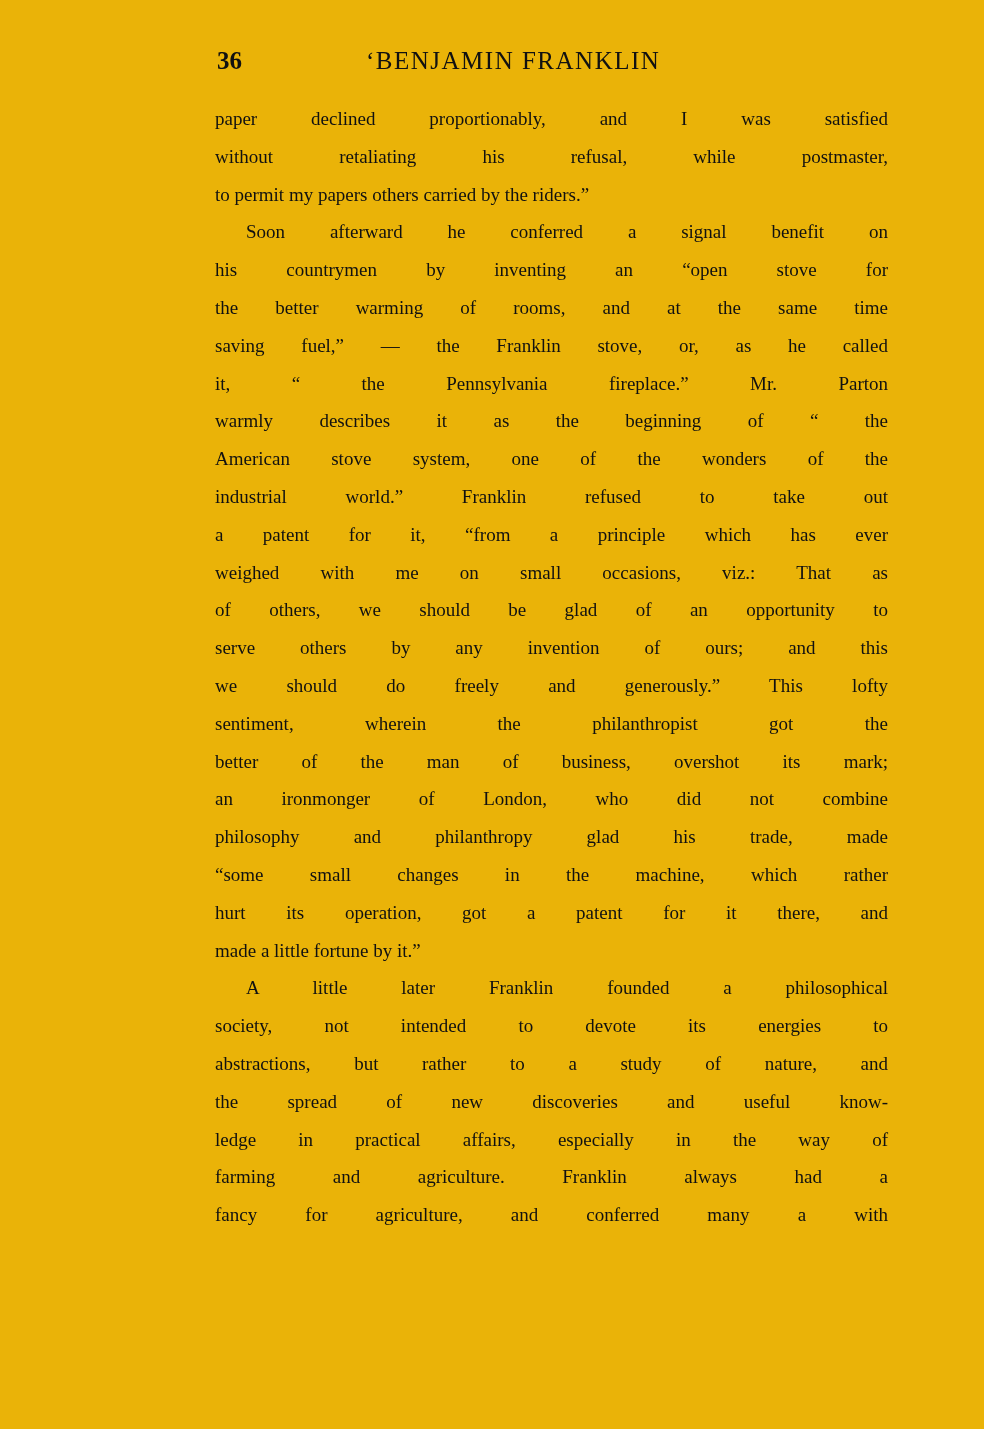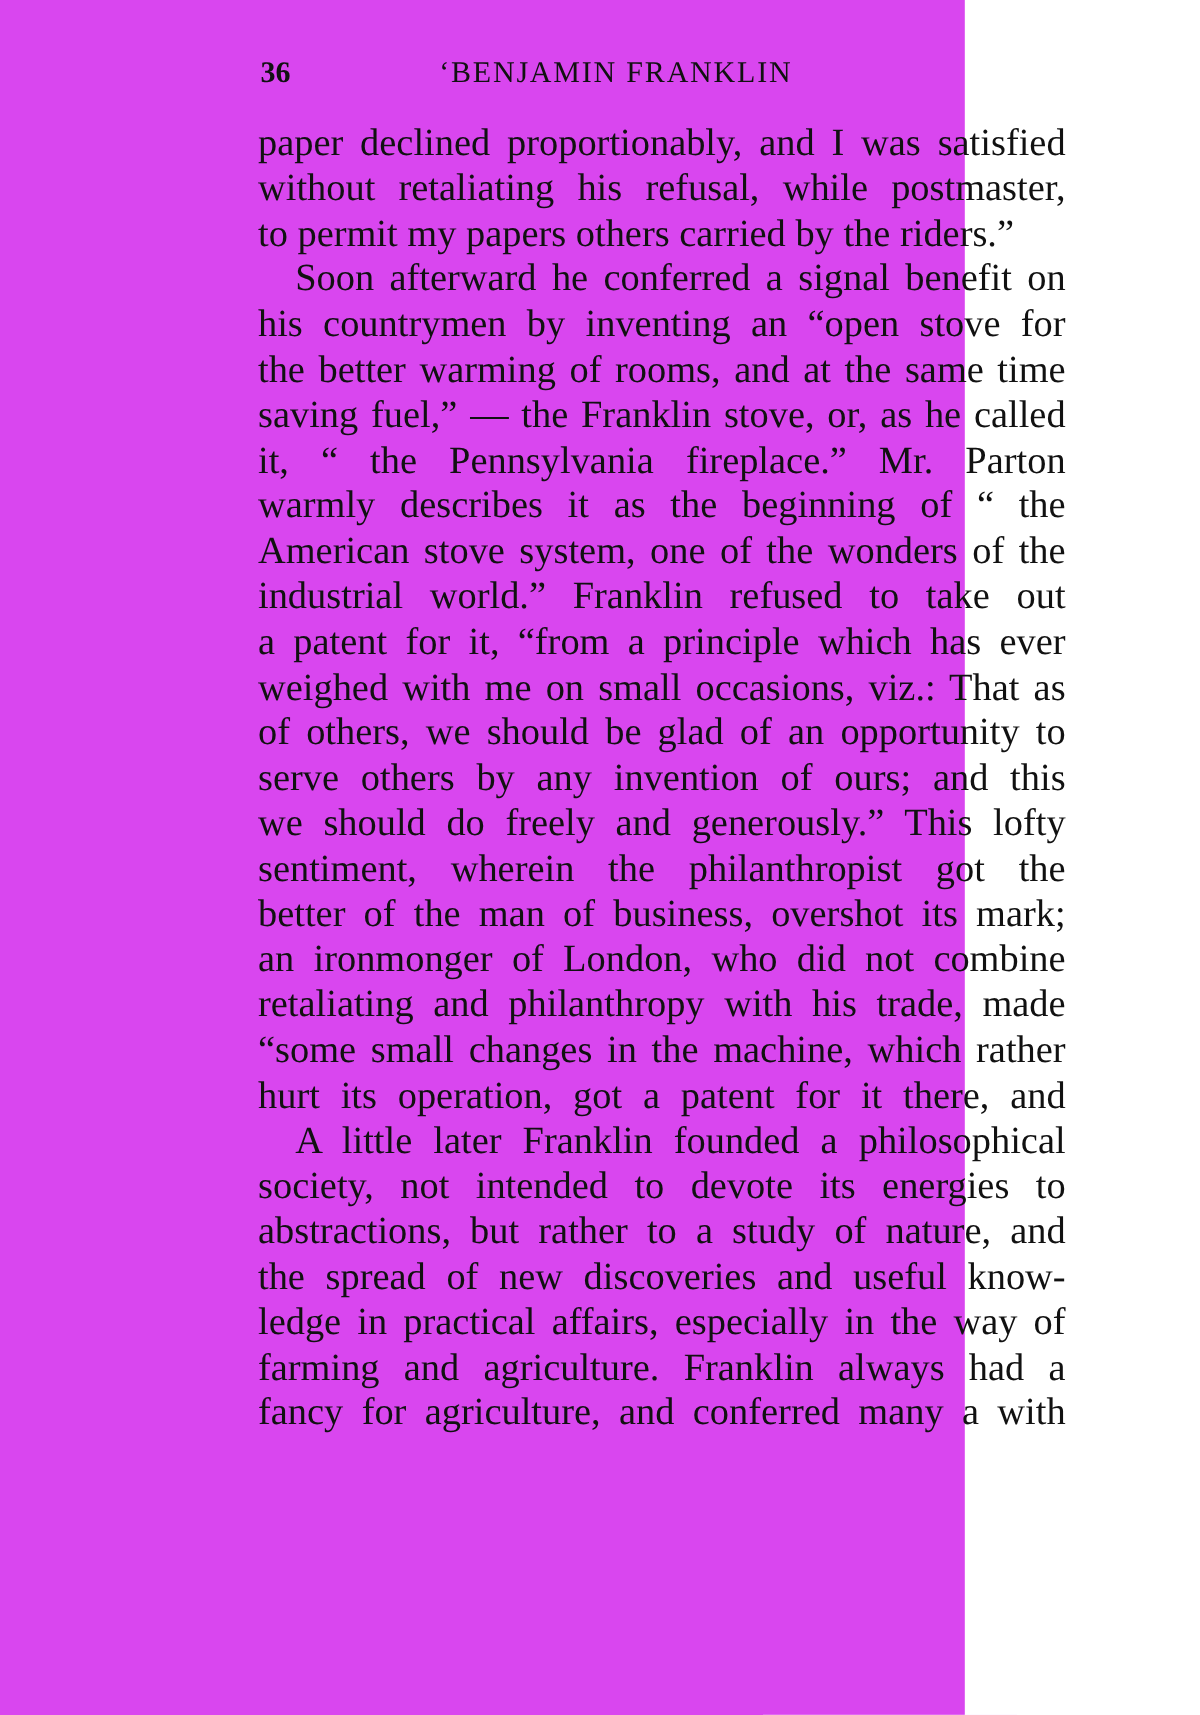--- a/index.html
+++ b/index.html
@@ -11,23 +11,23 @@
       width: 1000px;
       height: 1429px;
       position: relative;
       overflow: hidden;
       font-family: "Liberation Serif", "DejaVu Serif", serif;
       color: #111111;
     }
     .page {
       position: absolute;
       left: 0; top: 0;
-      width: 804px;
+      width: 984px;
       height: 1429px;
-      background: #d946ef;
+      background: #eab308;
     }
     .running-head {
       position: absolute;
       top: 44px;
       left: 217px;
       width: 672px;
       height: 34px;
       font-size: 25px;
       line-height: 34px;
     }
@@ -46,21 +46,21 @@
     .body-text {
       position: absolute;
       left: 215px;
       top: 100px;
       width: 673px;
     }
     .line {
       display: block;
       height: 37.8px;
       line-height: 37.8px;
-      font-size: 32px;
+      font-size: 19px;
       text-align: justify;
       text-align-last: justify;
       white-space: nowrap;
       overflow: visible;
     }
     .line.indent {
       padding-left: 31px;
     }
     .line.last {
       text-align-last: left;
@@ -94,23 +94,24 @@
       <span class="line">American stove system, one of the wonders of the</span>
       <span class="line">industrial world.” Franklin refused to take out</span>
       <span class="line">a patent for it, “from a principle which has ever</span>
       <span class="line">weighed with me on small occasions, viz.: That as</span>
       <span class="line">of others, we should be glad of an opportunity to</span>
       <span class="line">serve others by any invention of ours; and this</span>
       <span class="line">we should do freely and generously.” This lofty</span>
       <span class="line">sentiment, wherein the philanthropist got the</span>
       <span class="line">better of the man of business, overshot its mark;</span>
       <span class="line">an ironmonger of London, who did not combine</span>
-      <span class="line">retaliating and philanthropy with his trade, made</span>
+      <span class="line">philosophy and philanthropy glad his trade, made</span>
       <span class="line">“some small changes in the machine, which rather</span>
       <span class="line">hurt its operation, got a patent for it there, and</span>
+      <span class="line last">made a little fortune by it.”</span>
     </div>
 
     <div>
       <span class="line indent">A little later Franklin founded a philosophical</span>
       <span class="line">society, not intended to devote its energies to</span>
       <span class="line">abstractions, but rather to a study of nature, and</span>
       <span class="line">the spread of new discoveries and useful know-</span>
       <span class="line">ledge in practical affairs, especially in the way of</span>
       <span class="line">farming and agriculture. Franklin always had a</span>
       <span class="line">fancy for agriculture, and conferred many a with</span>

